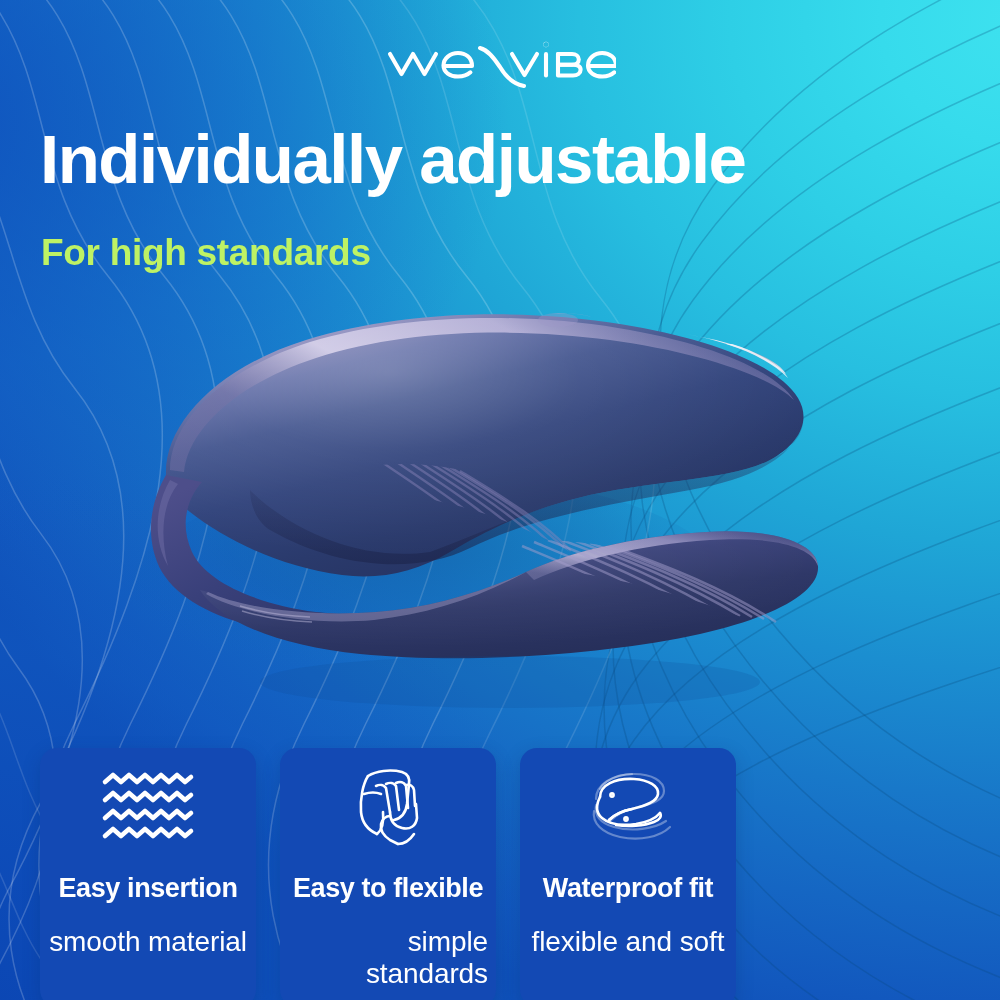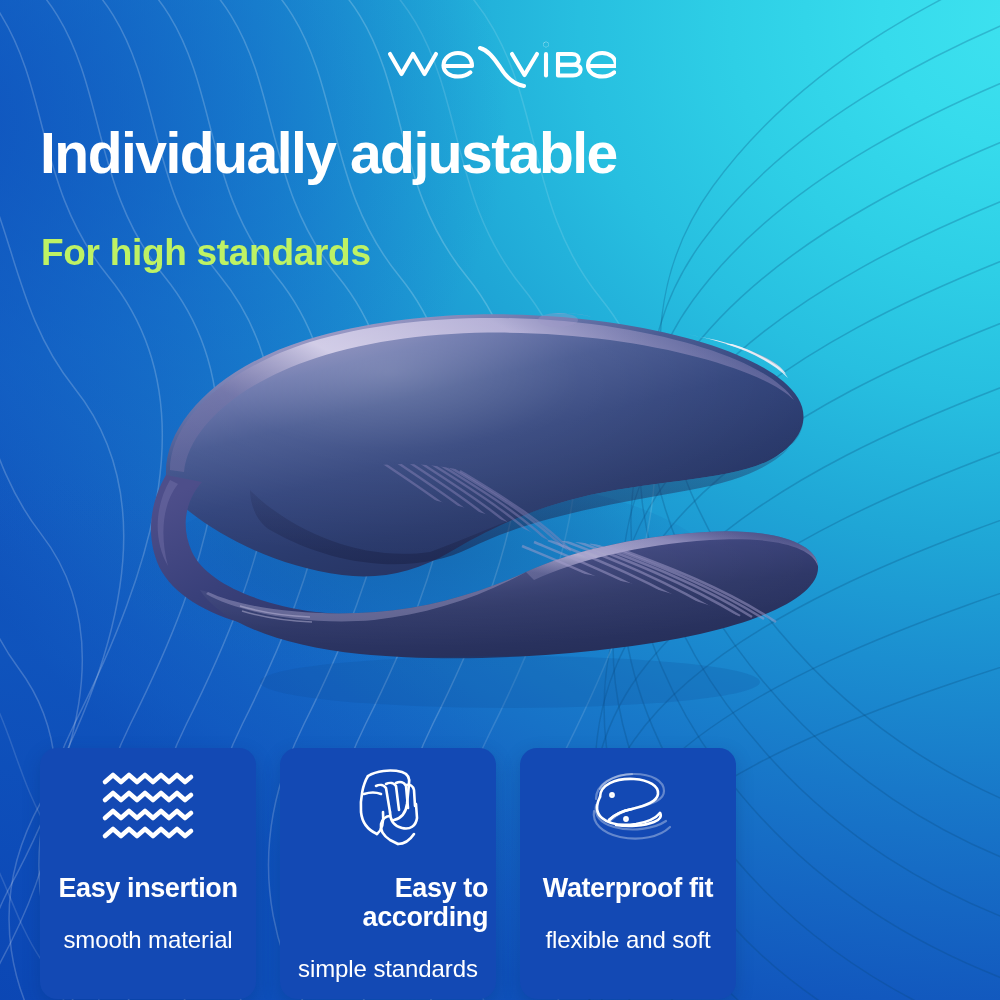--- a/index.html
+++ b/index.html
@@ -54,21 +54,21 @@
     display:flex; justify-content:center; align-items:center;
     height:56px;
   }
   .logo svg { display:block; }
 
   
   .headline {
     position:absolute; left:40px; top:125px;
     width:950px;
     color:#fff;
-    font-size:57px;
+    font-size:69px;
     font-weight:bold;
     letter-spacing:-1.5px;
     line-height:1.0;
     white-space:nowrap;
   }
   .subhead {
     position:absolute; left:41px; top:234px;
     color:#bef264;
     font-size:37px;
     font-weight:bold;
@@ -112,21 +112,21 @@
   }
   .card-icon svg { display:block; }
   .card-title {
     font-size:27px;
     font-weight:bold;
     line-height:1.08;
     letter-spacing:-0.4px;
     margin-bottom:3px;
   }
   .card-sub {
-    font-size:24px;
+    font-size:28px;
     font-weight:normal;
     line-height:1.15;
     letter-spacing:-0.1px;
   }
   .ico { fill:none; stroke:#fff; stroke-width:4.6; stroke-linecap:round; stroke-linejoin:round; }
   .ico-thin { fill:none; stroke:#fff; stroke-width:2.6; stroke-linecap:round; stroke-linejoin:round; }
   .ico-ghost { fill:none; stroke:rgba(255,255,255,.34); stroke-width:2.2; stroke-linecap:round; stroke-linejoin:round; }
 </style>
 </head>
 <body>
@@ -417,21 +417,21 @@
             <path d="M40,20 C44,18 48,19 50,22 L53,46"></path>
             <path d="M50,19 C54,17 58,18 60,22 L62,44"></path>
             <path d="M60,21 C64,20 67,22 68,26 L69,42"></path>
 
             <path d="M44,48 C44,56 48,62 56,64 C64,66 70,62 71,54 L70,40"></path>
             <path d="M44,52 C40,52 36,55 35,60 C34,66 38,72 44,76 L52,80"></path>
             <path d="M52,80 C58,80 64,76 68,70"></path>
           </g>
         </svg>
       </div>
-      <div class="card-title">Easy to according</div>
+      <div class="card-title">Easy to flexible</div>
       <div class="card-sub">simple standards</div>
     </div>
 
 
     <div class="card">
       <div class="card-icon">
         <svg width="92" height="82" viewBox="0 0 92 82">
 
           <g class="ico-ghost">
             <path d="M14,34 C14,20 30,9 52,9 C70,9 82,16 82,26 C82,35 70,39 56,42 C44,45 34,50 28,56"></path>

